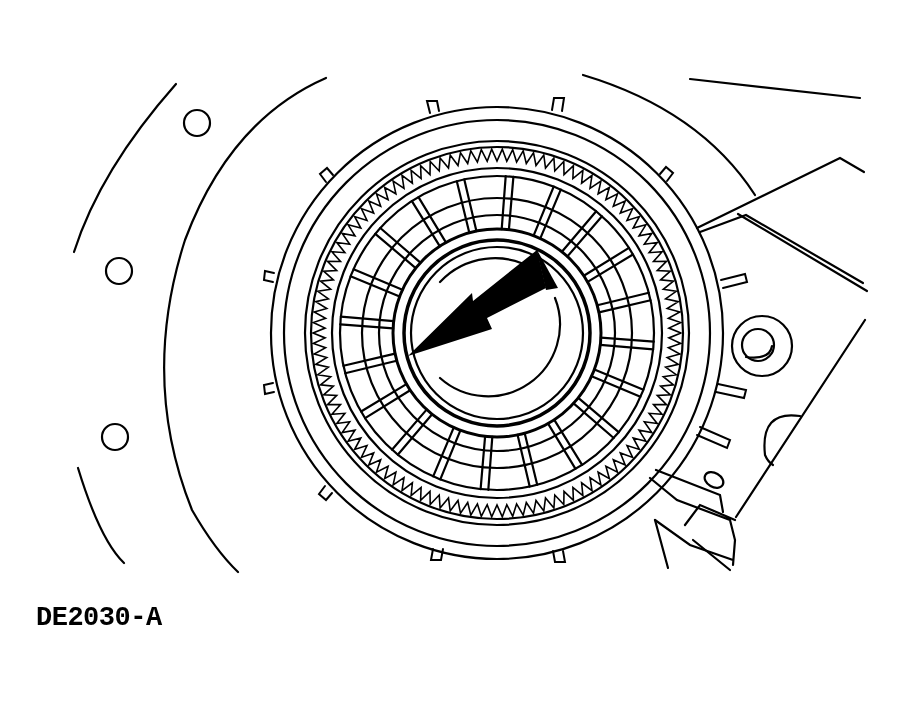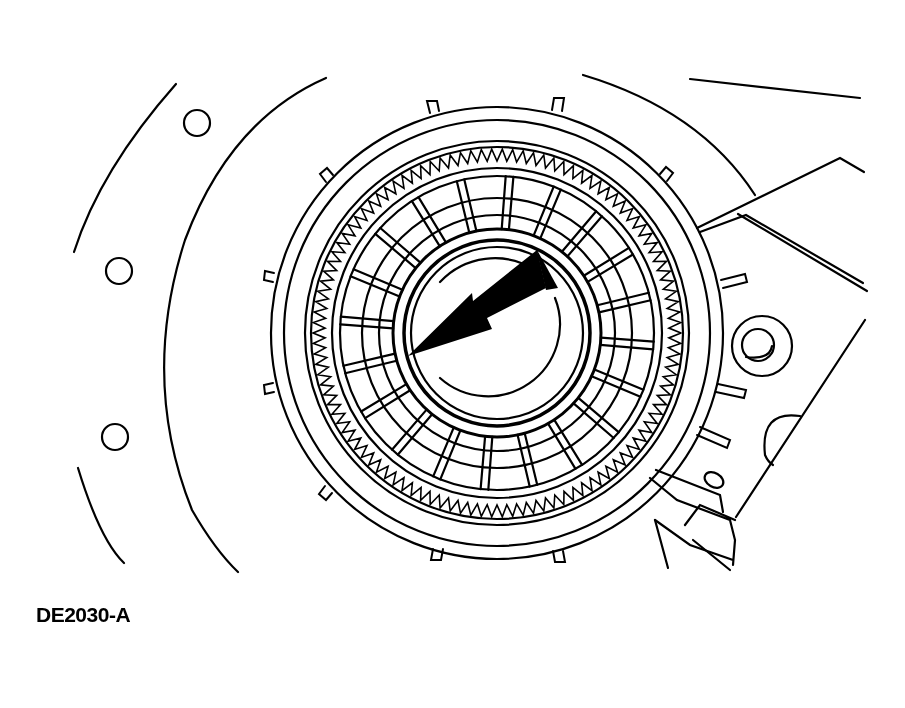--- a/index.html
+++ b/index.html
@@ -1,21 +1,21 @@
 <!DOCTYPE html>
 <html><head>
 <meta charset="utf-8">
 <style>
   html, body { margin: 0; padding: 0; background: #ffffff; }
   body { width: 905px; height: 708px; position: relative; overflow: hidden; }
   #figure { position: absolute; left: 0; top: 0; width: 905px; height: 708px; }
   #caption {
     position: absolute; left: 36px; top: 603px;
-    font-family: Liberation Sans, sans-serif; font-weight: bold;
-    font-size: 21px; color: #000; letter-spacing: -0.5px;
+    font-family: Liberation Mono, monospace; font-weight: bold;
+    font-size: 27px; color: #000; letter-spacing: -0.5px;
   }
 </style>
 </head>
 <body>
 
 <svg id="figure" viewBox="0 0 905 708" xmlns="http://www.w3.org/2000/svg">
   <g fill="none" stroke="#000" stroke-width="2.2" stroke-linecap="round">
 
     <path d="M176,84 Q100,170 74,252"></path>
     <path d="M78,468 Q100,540 124,563"></path>

